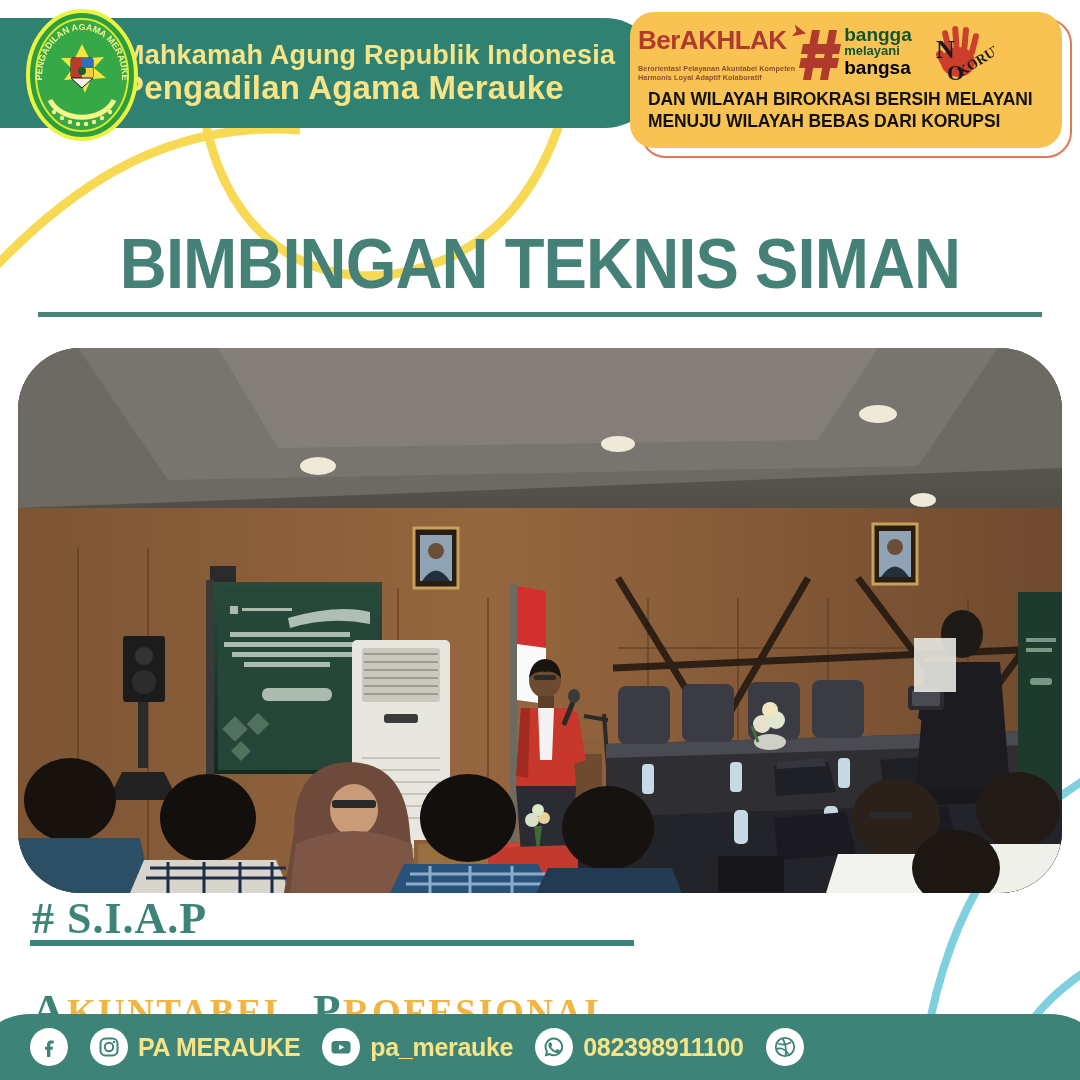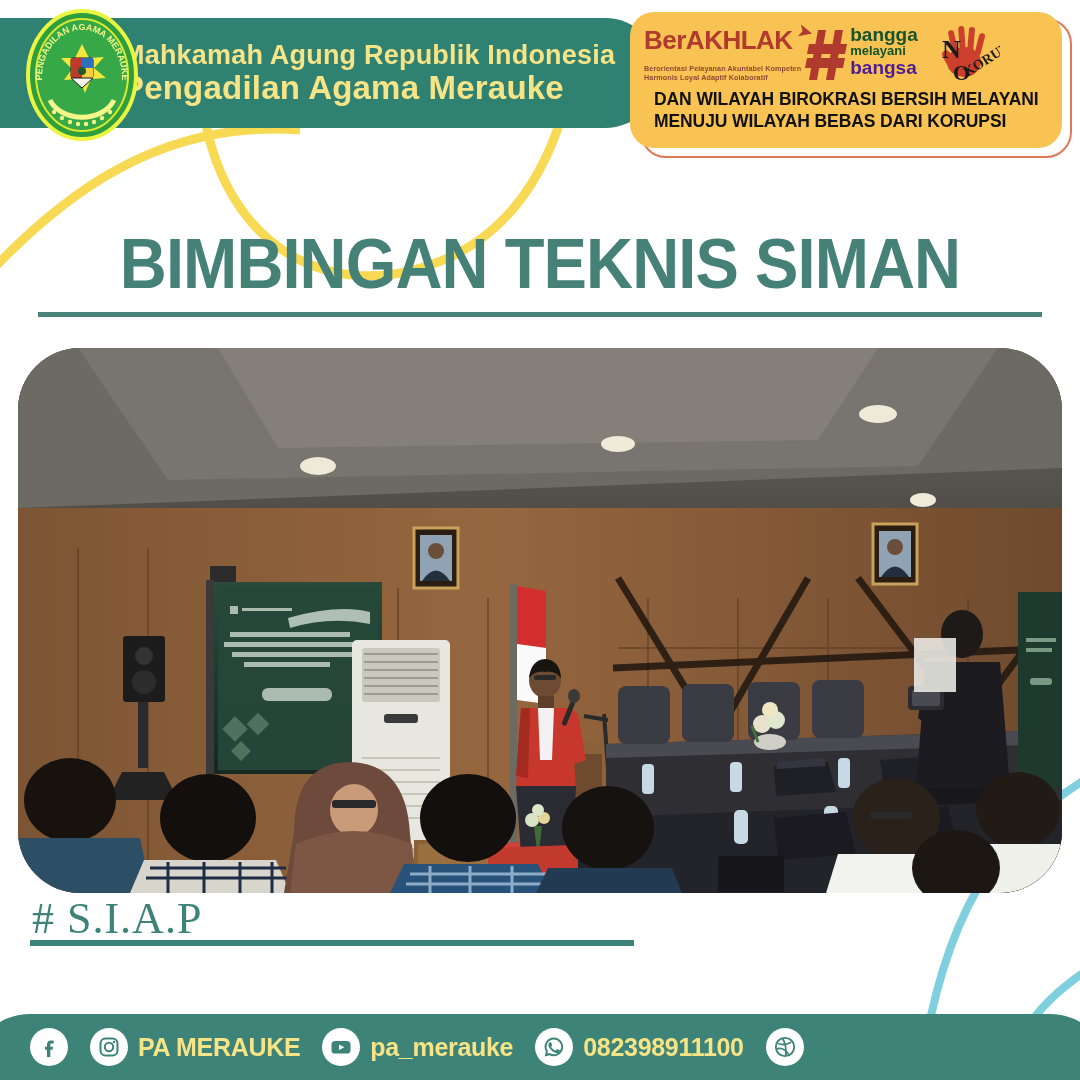--- a/index.html
+++ b/index.html
@@ -43,21 +43,21 @@
   .seal { position:absolute; left:24px; top:8px; width:116px; height:134px; }
 
   
   .banner-outline {
     position:absolute; left:640px; top:18px; width:432px; height:140px;
     border:2px solid #e0785a; border-radius:26px;
   }
   .banner {
     position:absolute; left:630px; top:12px; width:432px; height:136px;
     background:#f8c352; border-radius:24px;
-    padding:12px 14px 10px 14px;
+    padding:12px 14px 10px 8px;
   }
   .banner-top { display:flex; align-items:flex-start; height:62px; }
   .berakhlak-block { flex:0 0 auto; padding-top:4px; }
   .berakhlak-word {
     font-size:26px; font-weight:bold; color:#b03a2e; line-height:.95;
     letter-spacing:-.5px; position:relative;
   }
   .berakhlak-word .arrow {
     position:absolute; right:-11px; top:-4px; font-size:17px; color:#b03a2e;
     transform:rotate(14deg);
@@ -67,21 +67,21 @@
     margin-top:11px; letter-spacing:.1px;
   }
   .hash-mark {
     flex:0 0 auto; width:44px; height:58px; margin-left:4px; margin-top:2px;
   }
   .bangga-block {
     flex:0 0 auto; margin-left:1px; line-height:1.02; padding-top:1px;
   }
   .bangga-1 { font-size:19px; font-weight:bold; color:#14532d; }
   .bangga-2 { font-size:13px; font-weight:bold; color:#14532d; }
-  .bangga-3 { font-size:19px; font-weight:bold; color:#4c1d95; }
+  .bangga-3 { font-size:19px; font-weight:bold; color:#000000; }
   .nokorupsi { flex:0 0 auto; width:80px; height:62px; margin-left:2px; position:relative; }
   .banner-line {
     font-size:17.5px; font-weight:bold; color:#111; letter-spacing:-.1px;
     line-height:1.28; text-align:left;
   }
   .banner-bottom { margin-top:2px; padding-left:10px; }
 
   
   .main-title {
     position:absolute; left:0; top:224px; width:1080px;
@@ -100,21 +100,21 @@
   .photo-wrap {
     position:absolute; left:18px; top:348px; width:1044px; height:545px;
     border-radius:62px; overflow:hidden; background:#3c3f42;
   }
   .photo { position:absolute; left:0; top:0; width:1044px; height:545px; }
 
   
   .siap-hash {
     position:absolute; left:32px; top:893px;
     font-family:"Liberation Serif", serif;
-    font-size:44px; font-weight:normal; color:#3d8377;
+    font-size:44px; font-weight:bold; color:#3d8377;
     letter-spacing:1px;
   }
   .siap-rule {
     position:absolute; left:30px; top:940px; width:604px; height:6px;
     background:#3d8377;
   }
   .siap-l2, .siap-l3 {
     position:absolute; left:32px;
     font-family:"Liberation Serif", serif;
     font-weight:bold; color:#f2b544; font-size:37px; letter-spacing:2.4px;
@@ -515,20 +515,23 @@
       </g>
 
       <rect x="700" y="508" width="66" height="36" rx="3" fill="#16161b"></rect>
     </svg>
   </div>
 
   <div class="siap-hash"># S.I.A.P</div>
   <div class="siap-rule"></div>
 
 
+  <div class="siap-l3">
+    <span class="cap">A</span><span>KUNTABEL</span><span class="wordgap"></span><span class="cap">P</span><span>ROFESIONAL</span>
+  </div>
 
   <div class="footer"></div>
   <div class="footer-inner">
 
     <div class="fitem">
       <span class="ficon">
         <svg width="24" height="24" viewBox="0 0 24 24">
           <path fill="#3d8377" d="M14.5 8.5h2.2V5.6h-2.7c-2.6 0-4 1.6-4 4.1v2.1H8v2.9h2v7.3h3.3v-7.3h2.3l.4-2.9h-2.7V10c0-1 .4-1.5 1.2-1.5z"></path>
         </svg>
       </span>

